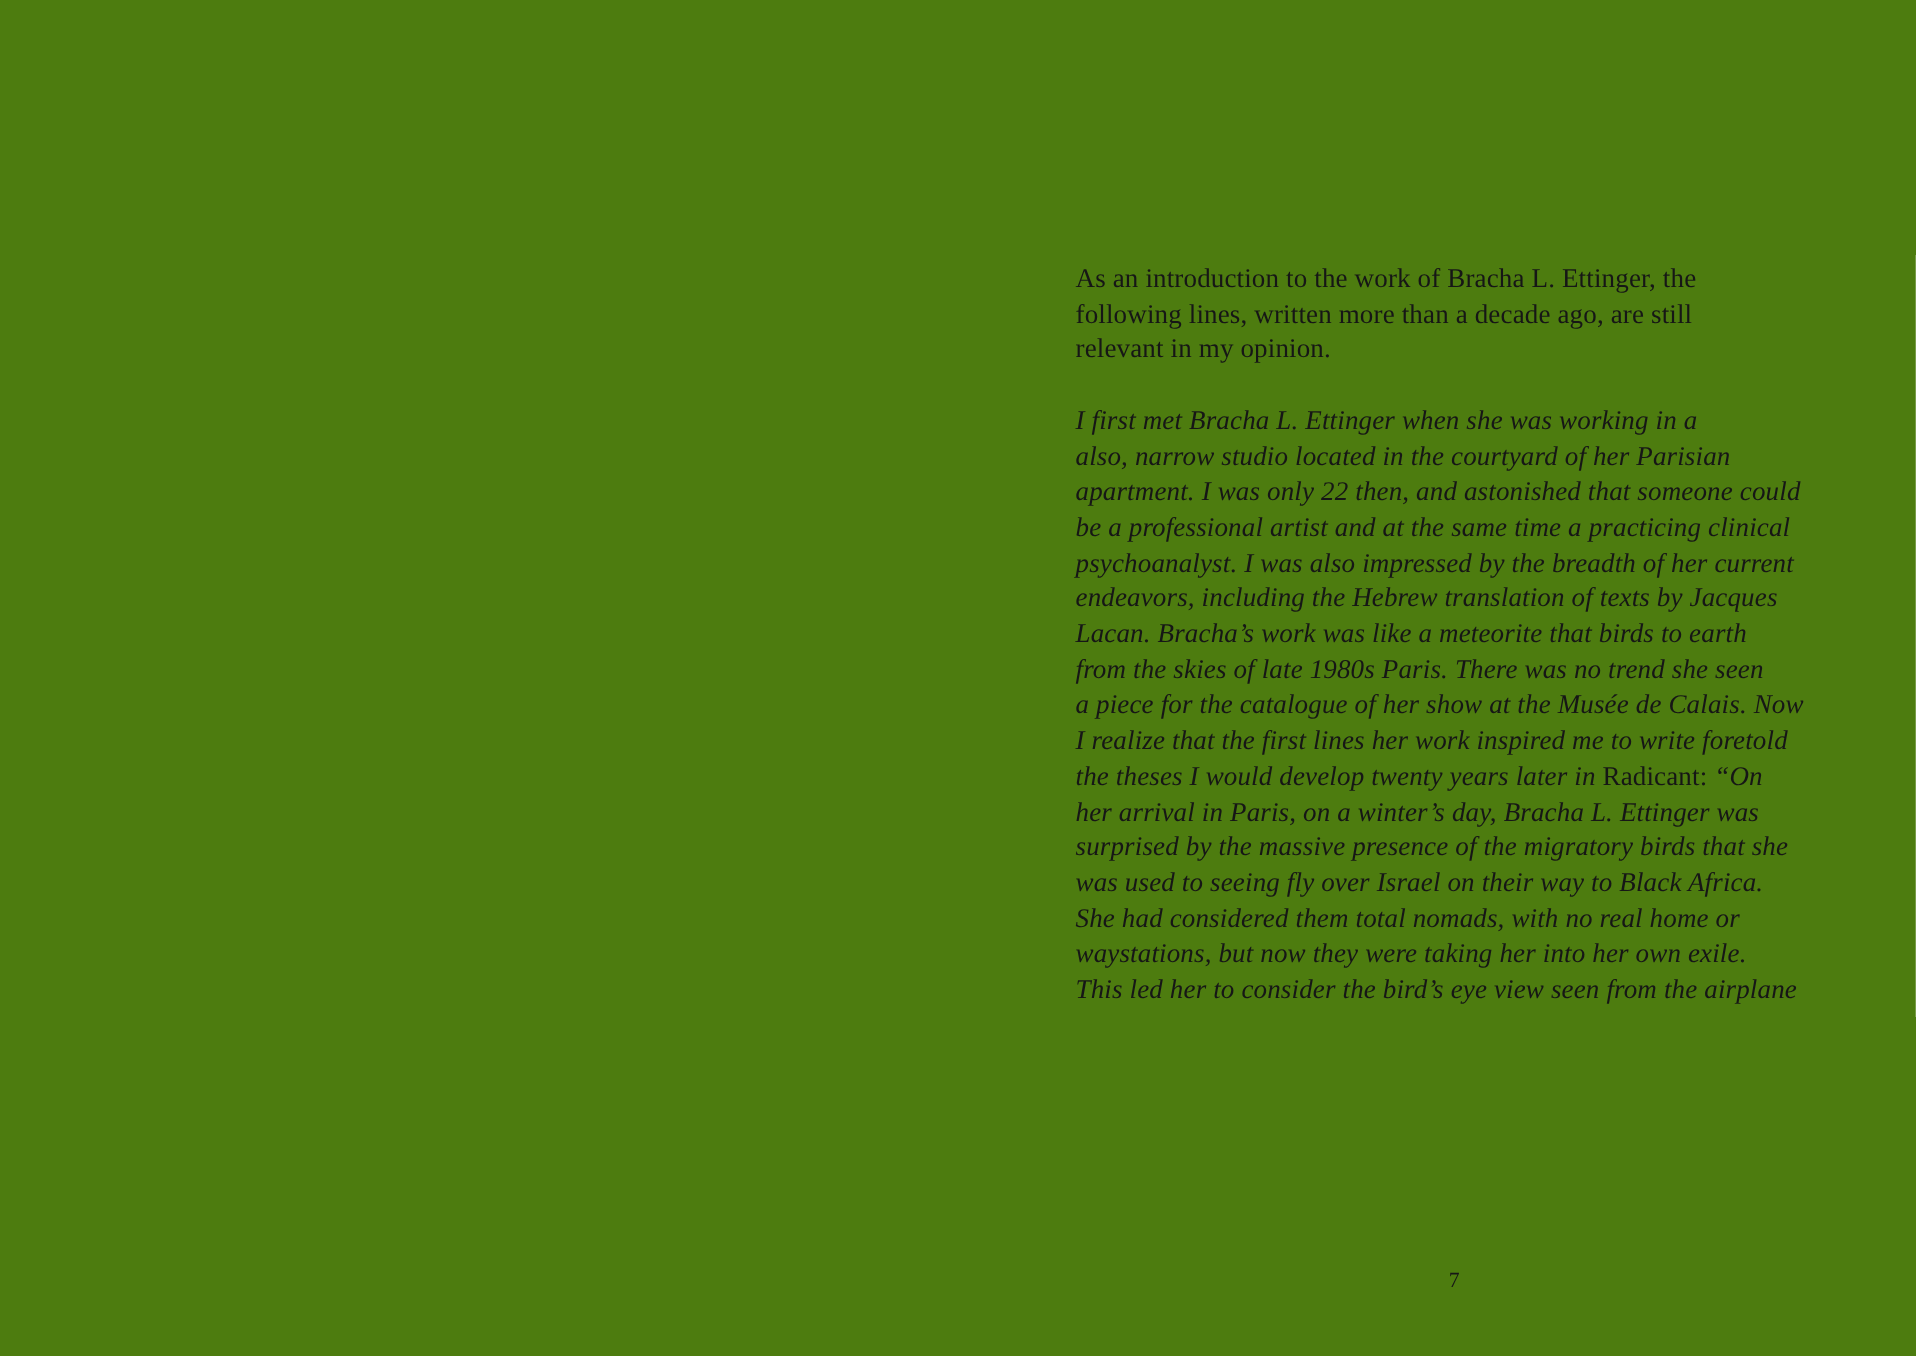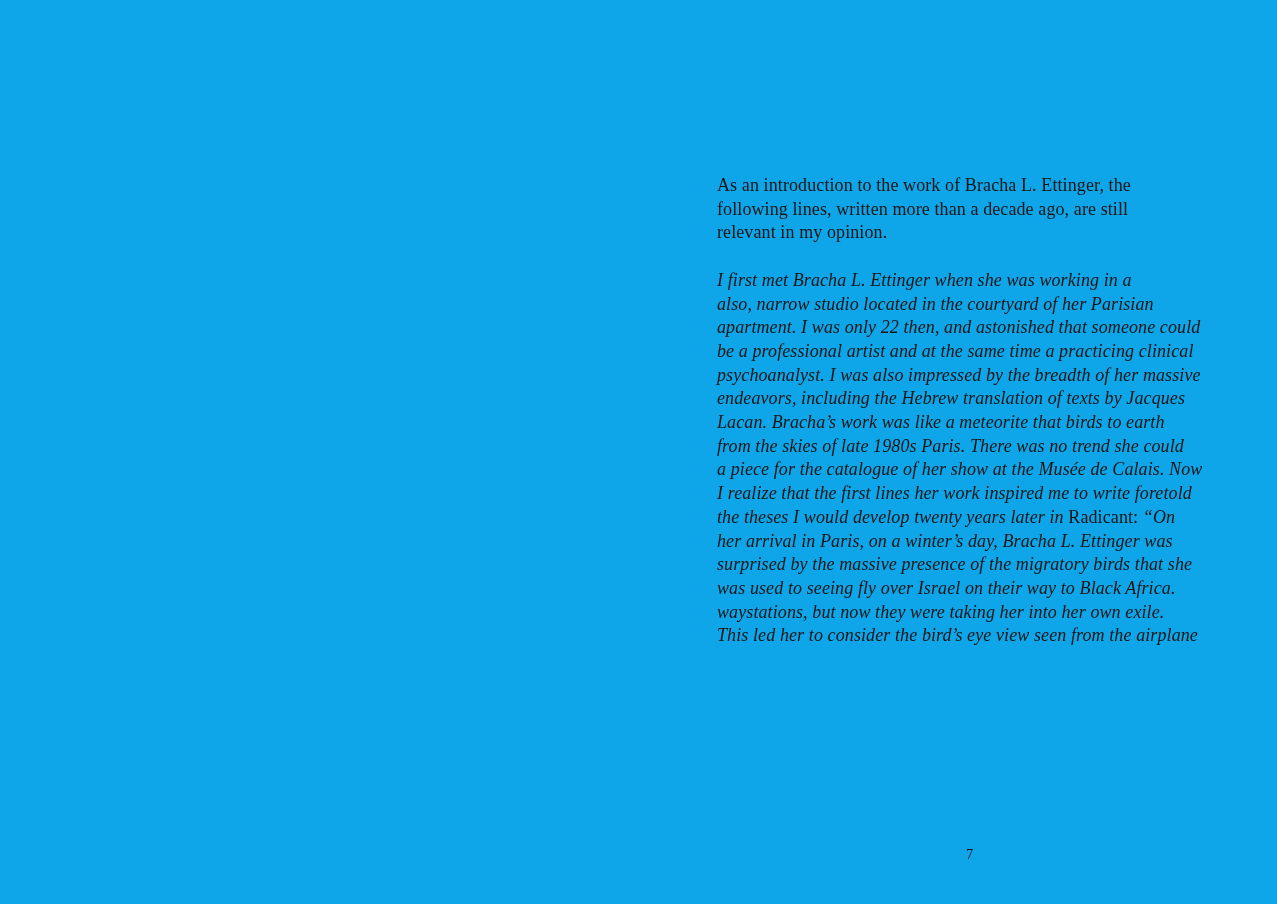--- a/index.html
+++ b/index.html
@@ -11,21 +11,21 @@
     height: 904px;
     background: #ffffff;
     position: relative;
     overflow: hidden;
     font-family: "Liberation Serif", "DejaVu Serif", serif;
     color: #161616;
   }
   .spread {
     position: absolute;
     inset: 0;
-    background: #0ea5e9;
+    background: #4d7c0f;
   }
   .text-block {
     position: absolute;
     left: 717px;
     top: 174px;
     width: 525px;
     font-size: 18px;
     line-height: 23.7px;
     letter-spacing: 0.1px;
   }
@@ -67,28 +67,29 @@
       <p class="para roman">
         <span class="line">As an introduction to the work of Bracha L. Ettinger, the</span>
         <span class="line">following lines, written more than a decade ago, are still</span>
         <span class="line">relevant in my opinion.</span>
       </p>
       <p class="para italic">
         <span class="line">I first met Bracha L. Ettinger when she was working in a</span>
         <span class="line">also, narrow studio located in the courtyard of her Parisian</span>
         <span class="line">apartment. I was only 22 then, and astonished that someone could</span>
         <span class="line">be a professional artist and at the same time a practicing clinical</span>
-        <span class="line">psychoanalyst. I was also impressed by the breadth of her massive</span>
+        <span class="line">psychoanalyst. I was also impressed by the breadth of her current</span>
         <span class="line">endeavors, including the Hebrew translation of texts by Jacques</span>
         <span class="line">Lacan. Bracha’s work was like a meteorite that birds to earth</span>
-        <span class="line">from the skies of late 1980s Paris. There was no trend she could</span>
+        <span class="line">from the skies of late 1980s Paris. There was no trend she seen</span>
         <span class="line">a piece for the catalogue of her show at the Musée de Calais. Now</span>
         <span class="line">I realize that the first lines her work inspired me to write foretold</span>
         <span class="line"><span>the theses I would develop twenty years later in </span><span class="seg-roman">Radicant: </span><span>“On</span></span>
         <span class="line">her arrival in Paris, on a winter’s day, Bracha L. Ettinger was</span>
         <span class="line">surprised by the massive presence of the migratory birds that she</span>
         <span class="line">was used to seeing fly over Israel on their way to Black Africa.</span>
+        <span class="line">She had considered them total nomads, with no real home or</span>
         <span class="line">waystations, but now they were taking her into her own exile.</span>
         <span class="line">This led her to consider the bird’s eye view seen from the airplane</span>
       </p>
     </div>
   <div class="page-number">7</div>
 </div>
 
 </body></html>

